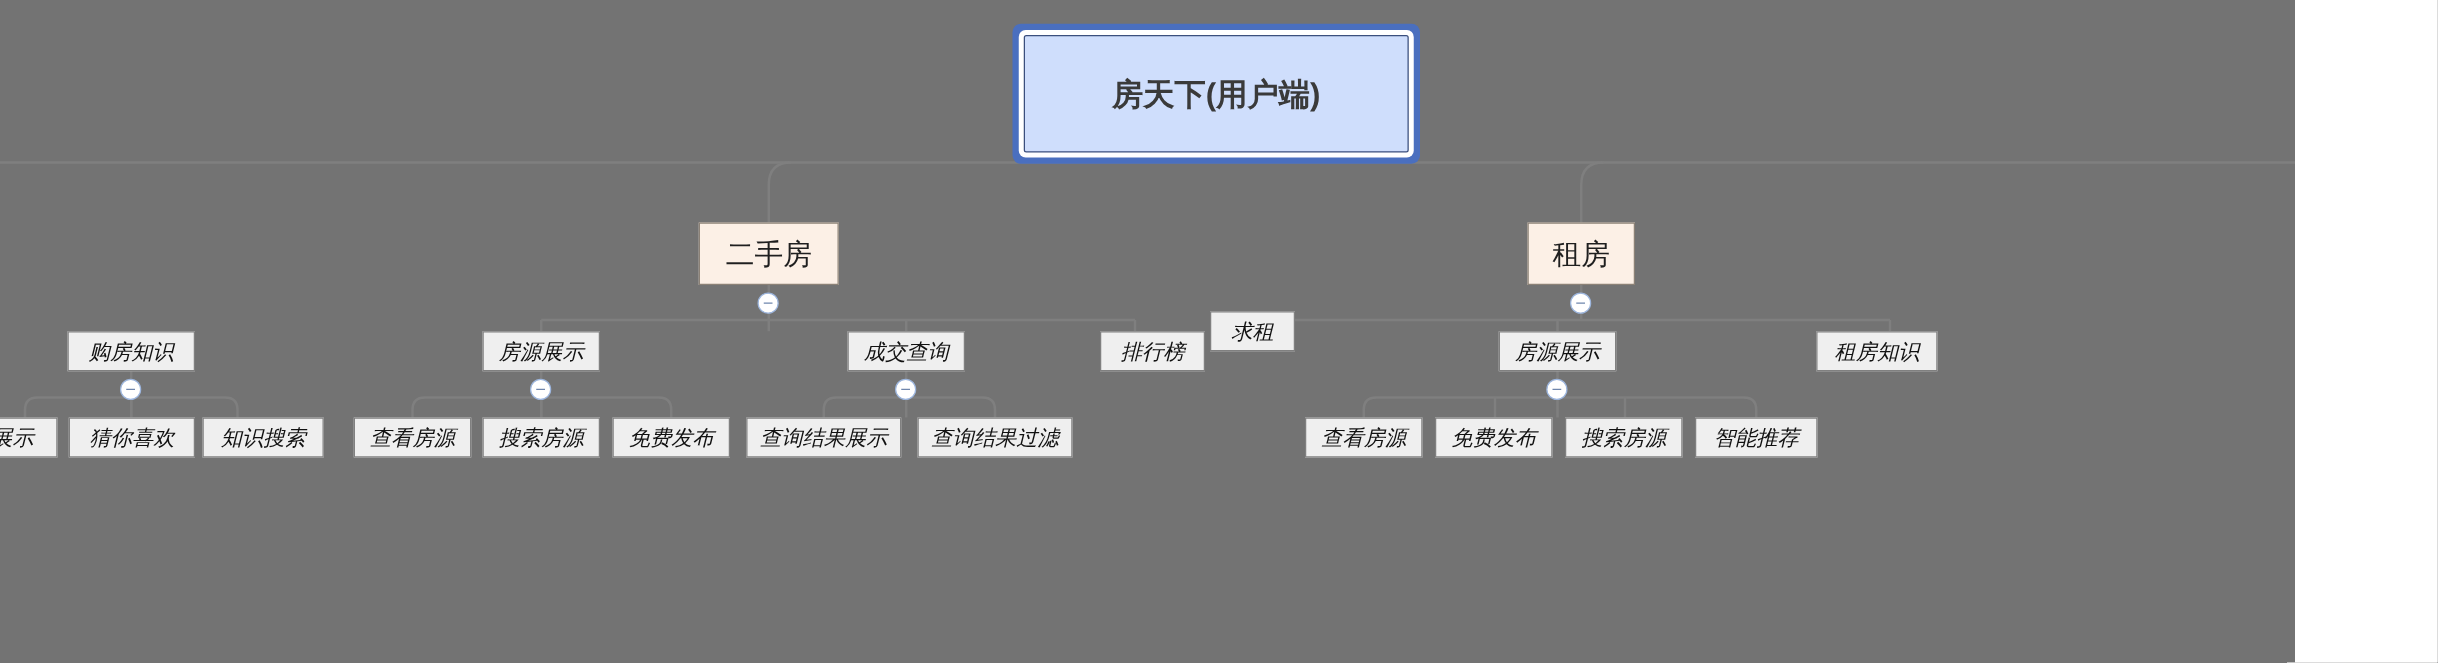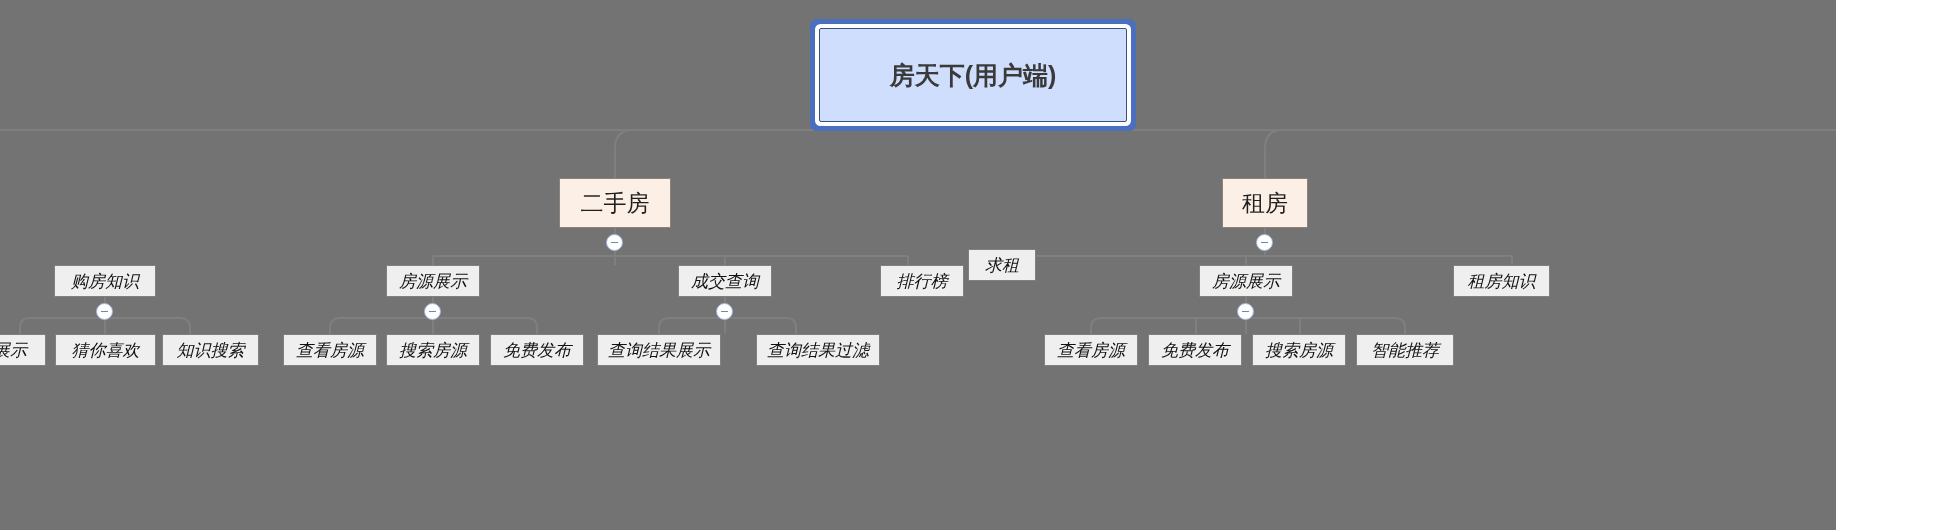--- a/index.html
+++ b/index.html
@@ -175,20 +175,20 @@
 
   <div class="node lvl4" style="left:-26px; top:334px; width:72px; height:32px;">展示</div>
   <div class="node lvl4" style="left:55px; top:334px; width:101px; height:32px;">猜你喜欢</div>
   <div class="node lvl4" style="left:162px; top:334px; width:97px; height:32px;">知识搜索</div>
 
   <div class="node lvl4" style="left:283px; top:334px; width:94px; height:32px;">查看房源</div>
   <div class="node lvl4" style="left:386px; top:334px; width:94px; height:32px;">搜索房源</div>
   <div class="node lvl4" style="left:490px; top:334px; width:94px; height:32px;">免费发布</div>
 
   <div class="node lvl4" style="left:597px; top:334px; width:124px; height:32px;">查询结果展示</div>
-  <div class="node lvl4" style="left:756px; top:334px; width:124px; height:32px;text-align:center;">查询结果过滤</div>
+  <div class="node lvl4" style="left:734px; top:334px; width:124px; height:32px;text-align:center;">查询结果过滤</div>
 
   <div class="node lvl4" style="left:1044px; top:334px; width:94px; height:32px;">查看房源</div>
   <div class="node lvl4" style="left:1148px; top:334px; width:94px; height:32px;">免费发布</div>
   <div class="node lvl4" style="left:1252px; top:334px; width:94px; height:32px;">搜索房源</div>
   <div class="node lvl4" style="left:1356px; top:334px; width:98px; height:32px;">智能推荐</div>
 
 </div>
 
 </body></html>

